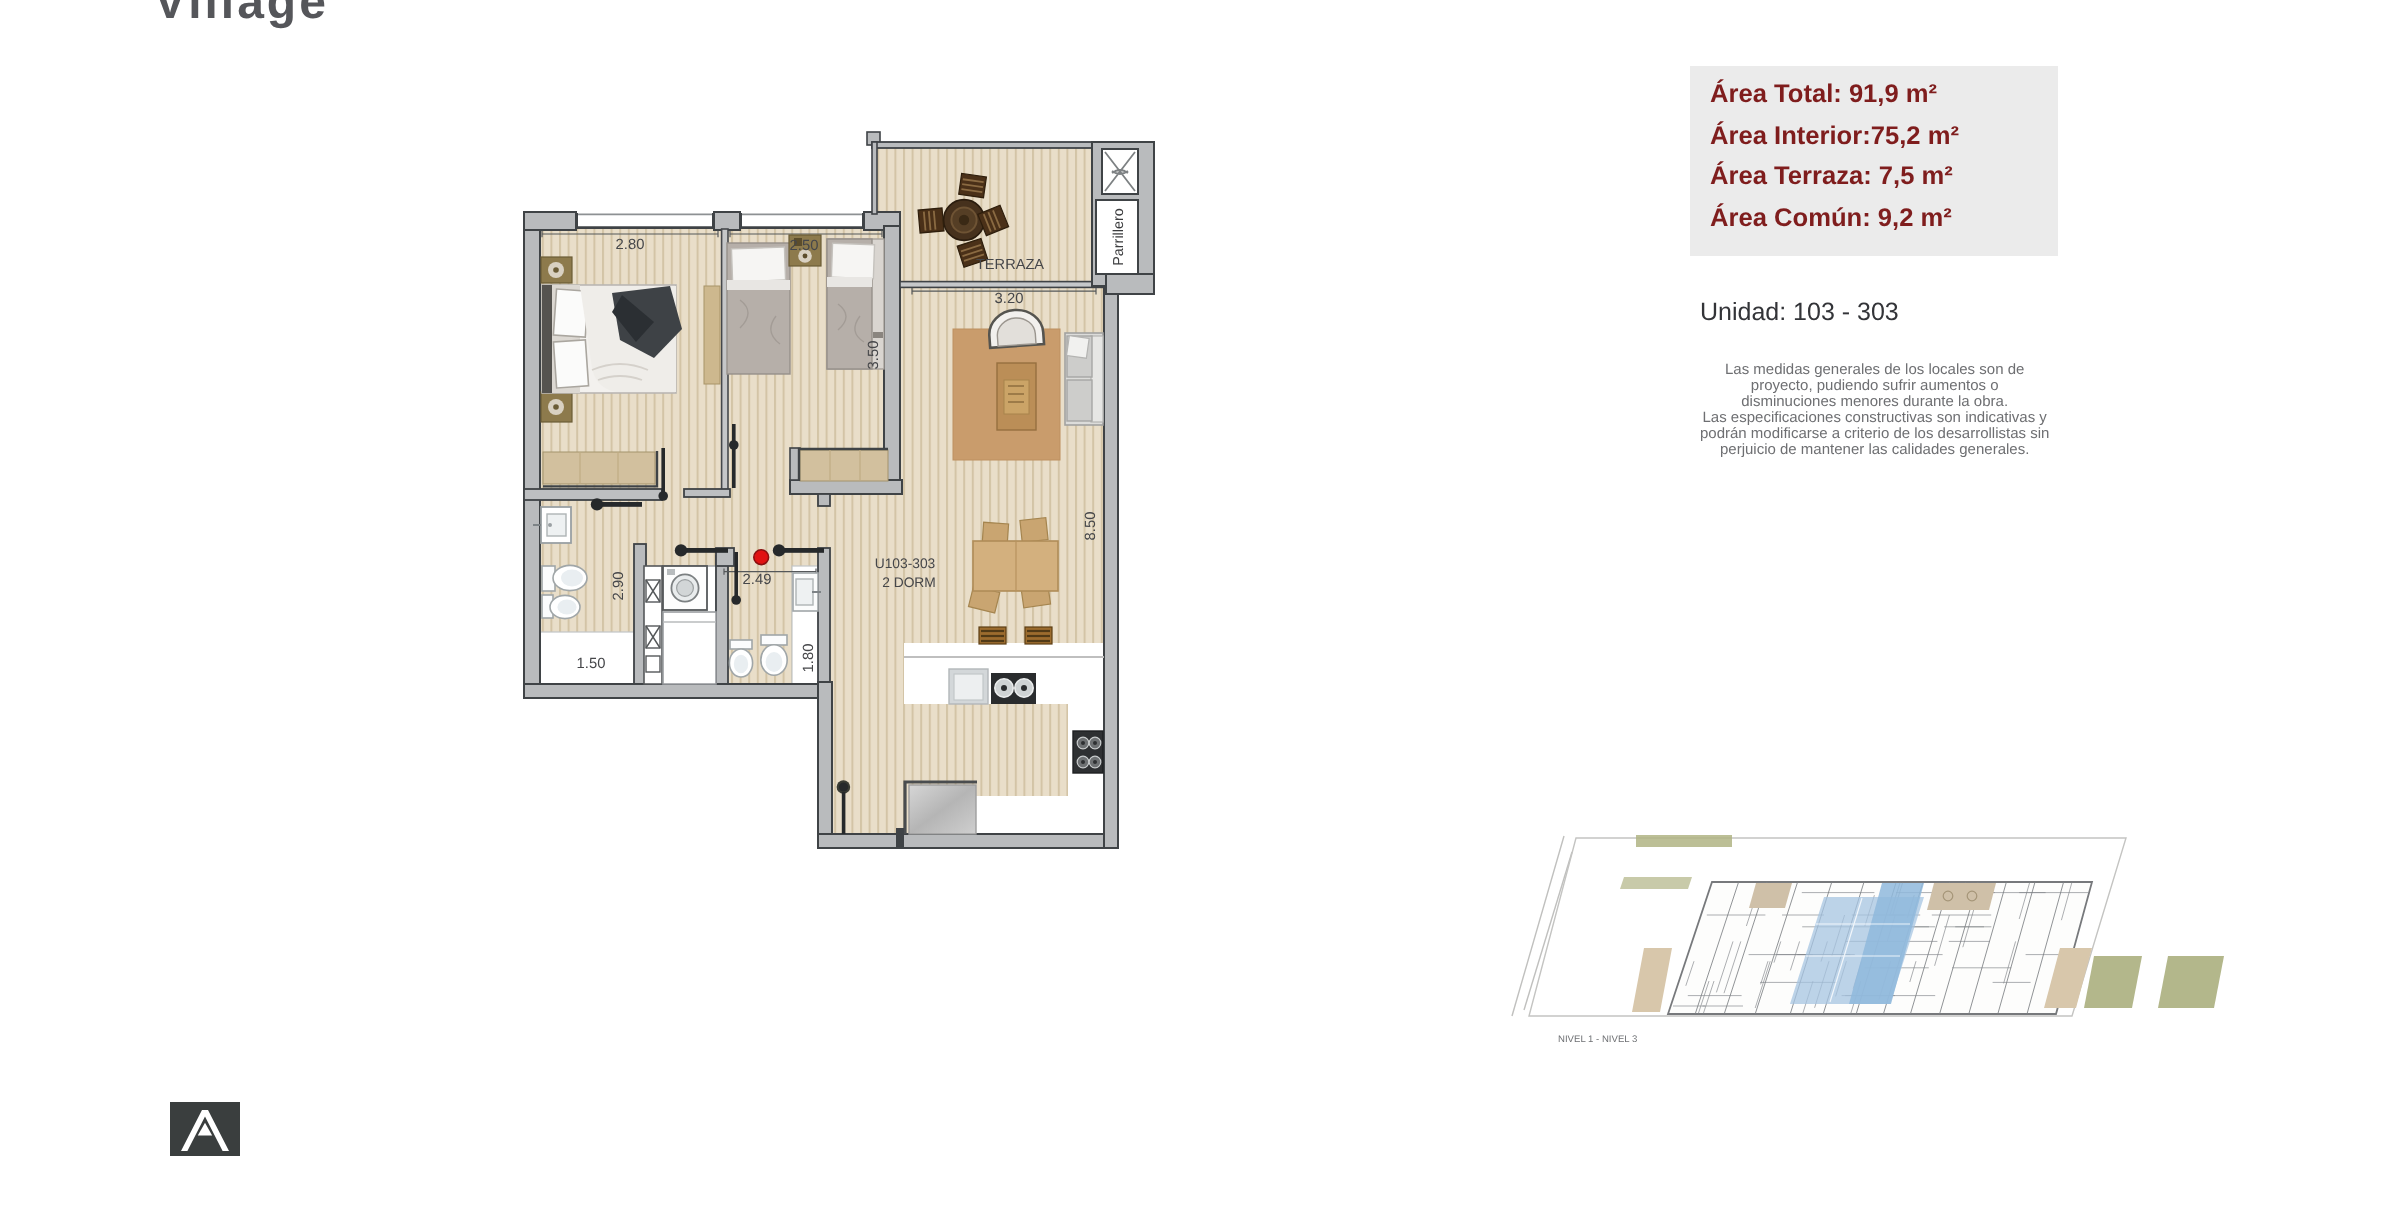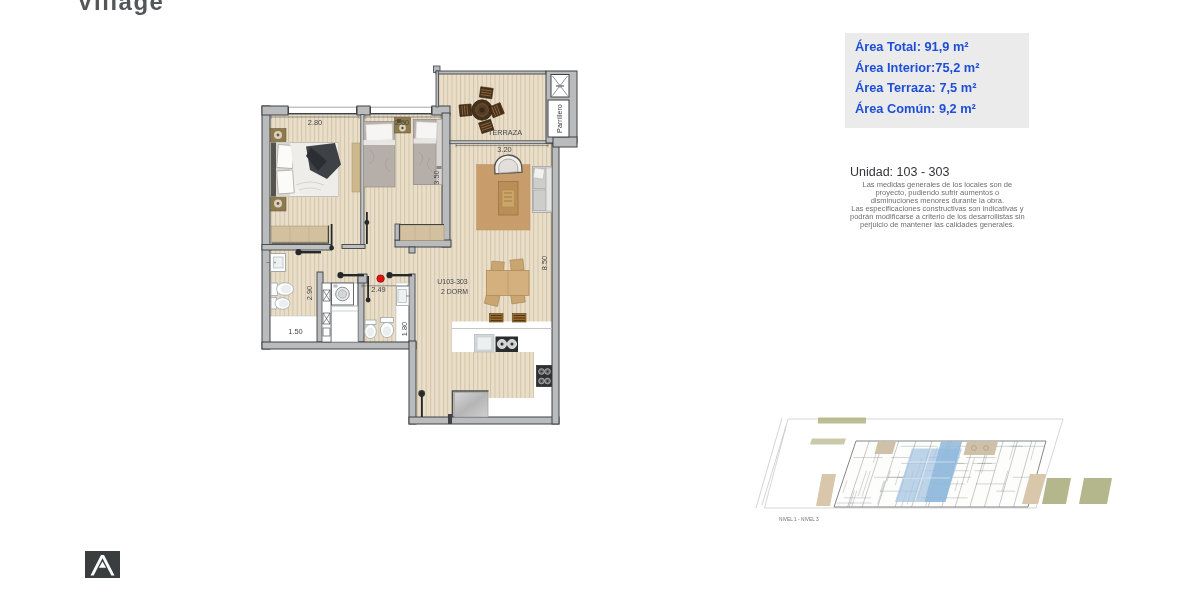--- a/index.html
+++ b/index.html
@@ -7,28 +7,28 @@
        font-family:"Liberation Sans", sans-serif;}
   .abs{position:absolute;}
 </style>
 </head>
 <body>
 
 <div class="abs" style="left:77px;top:-10.5px;font-size:24px;font-weight:700;color:#55565a;letter-spacing:1.5px;line-height:1;">Village</div>
 
 <div class="abs" style="left:845px;top:32.5px;width:184px;height:95.5px;background:#ebebeb;"></div>
 
-<div class="abs" style="left:855px;top:37px;font-size:12.8px;font-weight:700;color:#1d4ed8;line-height:20.5px;">
+<div class="abs" style="left:855px;top:37px;font-size:12.8px;font-weight:700;color:#7f1d1d;line-height:20.5px;">
 Área Total: 91,9 m²<br>
 Área Interior:75,2 m²<br>
 Área Terraza: 7,5 m²<br>
 Área Común: 9,2 m²
 </div>
 
-<div class="abs" style="left:850px;top:149px;font-size:12.5px;font-weight:400;color:#333438;margin-top:16px;">Unidad: 103 - 303</div>
+<div class="abs" style="left:850px;top:149px;font-size:12.5px;font-weight:400;color:#333438;">Unidad: 103 - 303</div>
 
 <div class="abs" style="left:850px;top:181px;font-size:7.5px;color:#6e6f72;line-height:7.9px;text-align:center;">
 Las medidas generales de los locales son de<br>
 proyecto, pudiendo sufrir aumentos o<br>
 disminuciones menores durante la obra.<br>
 Las especificaciones constructivas son indicativas y<br>
 podrán modificarse a criterio de los desarrollistas sin<br>
 perjuicio de mantener las calidades generales.
 </div>
 

